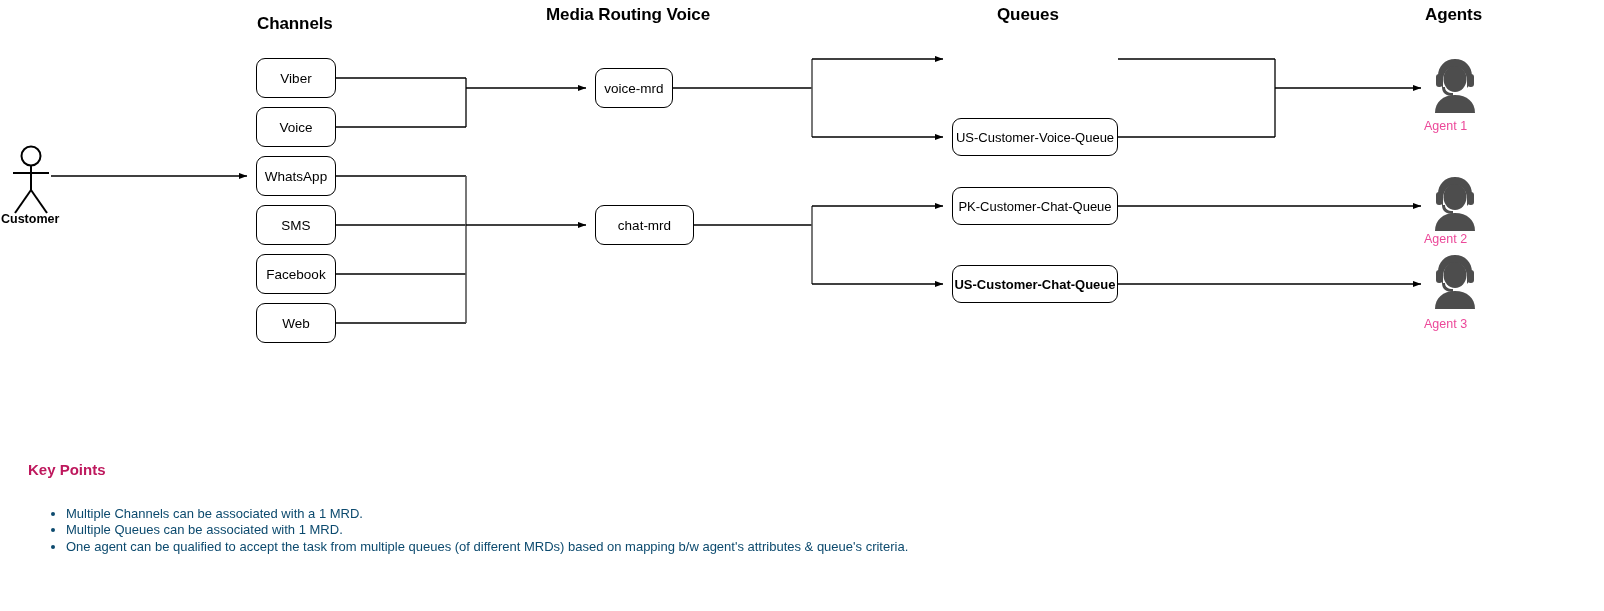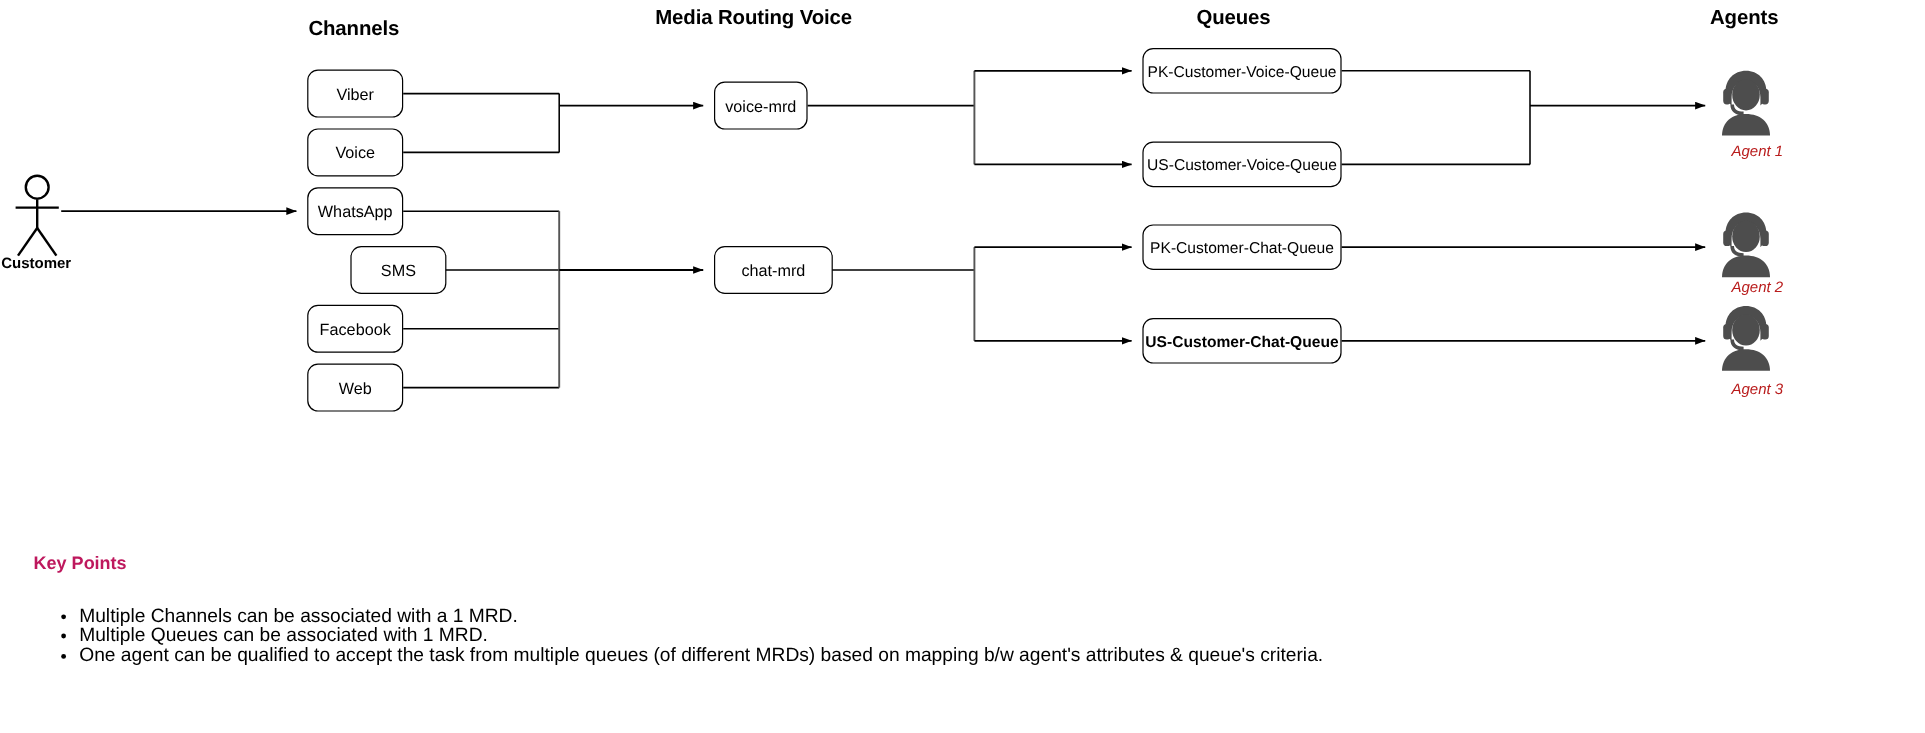--- a/index.html
+++ b/index.html
@@ -67,46 +67,45 @@
     color: #000;
   }
   
   .agent {
     position: absolute;
     z-index: 3;
   }
   .agent-label {
     position: absolute;
     font-size: 12.5px;
-    color: #b91c1c;
-    white-space: nowrap;
-    text-align: right;
-    font-style: italic;
+    color: #ec4899;
+    white-space: nowrap;
+    text-align: left;
   }
   
   #keypoints-title {
     position: absolute;
     left: 28px;
     top: 461px;
     font-size: 15px;
     font-weight: bold;
     color: #be185d;
   }
   #keypoints-list {
     position: absolute;
     left: 36px;
     top: 506px;
     margin: 0;
     padding-left: 30px;
     list-style-type: disc;
   }
   #keypoints-list li {
-    font-size: 16px;
+    font-size: 13px;
     line-height: 16.4px;
-    color: #000000;
+    color: #0c4a6e;
     white-space: nowrap;
   }
 </style>
 </head>
 <body>
 
 <div id="canvas">
 
   <div class="col-title" style="left:257px; top:14px;">Channels</div>
   <div class="col-title" style="left:546px; top:5px;">Media Routing Voice</div>
@@ -166,40 +165,37 @@
 
   <div class="node channel" style="left:256px; top:58px; width:80px; height:40px;">
     <span>Viber</span>
   </div>
   <div class="node channel" style="left:256px; top:107px; width:80px; height:40px;">
     <span>Voice</span>
   </div>
   <div class="node channel" style="left:256px; top:156px; width:80px; height:40px;">
     <span>WhatsApp</span>
   </div>
-  <div class="node channel" style="left:256px; top:205px; width:80px; height:40px;margin-left:36px;">
+  <div class="node channel" style="left:256px; top:205px; width:80px; height:40px;">
     <span>SMS</span>
   </div>
   <div class="node channel" style="left:256px; top:254px; width:80px; height:40px;">
     <span>Facebook</span>
   </div>
   <div class="node channel" style="left:256px; top:303px; width:80px; height:40px;">
     <span>Web</span>
   </div>
 
   <div class="node mrd" style="left:595px; top:68px; width:78px; height:40px;">
     <span>voice-mrd</span>
   </div>
   <div class="node mrd" style="left:595px; top:205px; width:99px; height:40px;">
     <span>chat-mrd</span>
   </div>
 
-  <div class="node queue" style="left:952px; top:40px; width:166px; height:38px;">
-    <span>PK-Customer-Voice-Queue</span>
-  </div>
   <div class="node queue" style="left:952px; top:118px; width:166px; height:38px;">
     <span>US-Customer-Voice-Queue</span>
   </div>
   <div class="node queue" style="left:952px; top:187px; width:166px; height:38px;">
     <span>PK-Customer-Chat-Queue</span>
   </div>
   <div class="node queue" style="left:952px; top:265px; width:166px; height:38px;font-weight:bold;">
     <span>US-Customer-Chat-Queue</span>
   </div>
 

